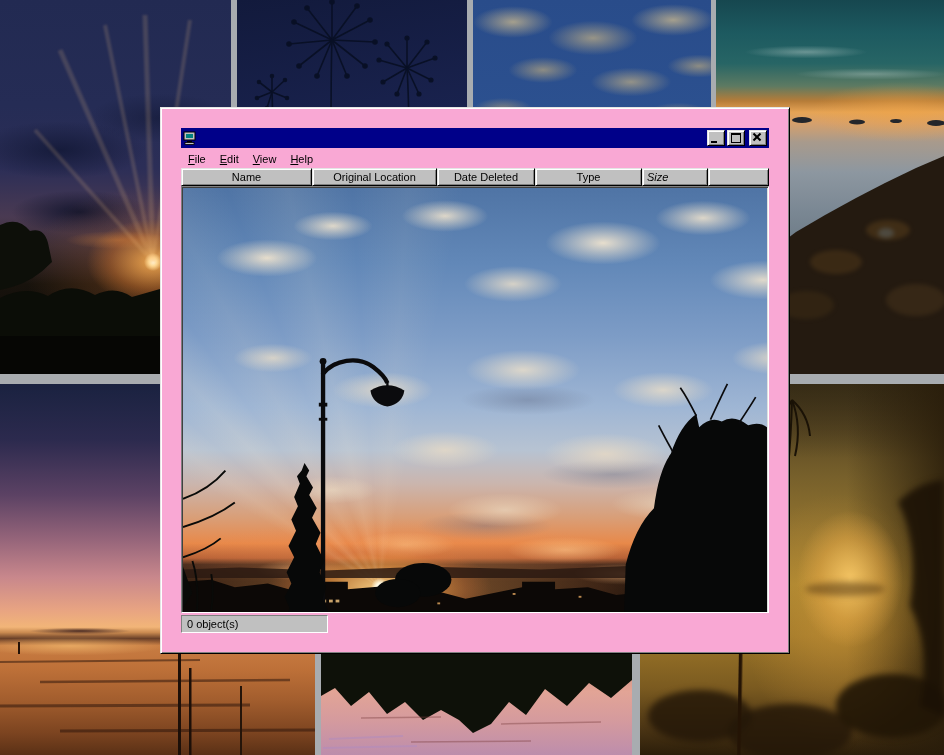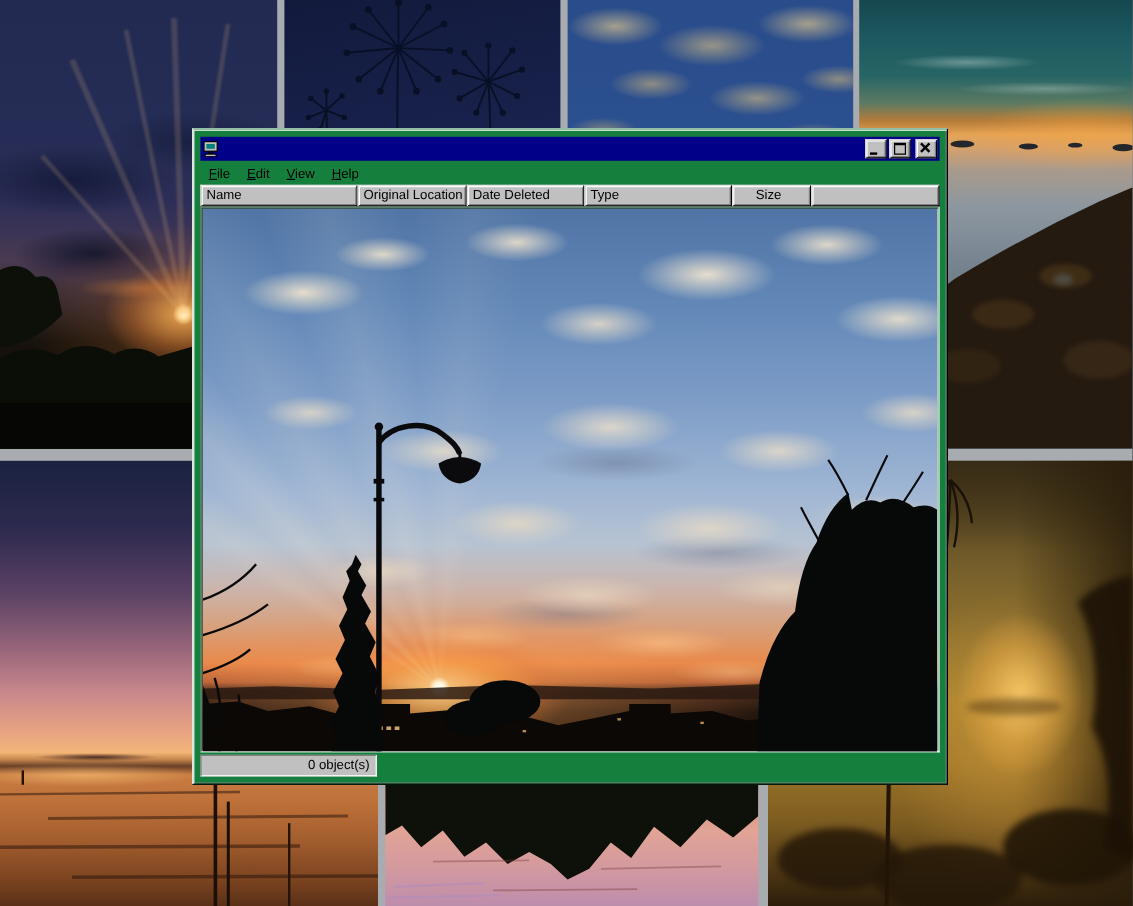--- a/index.html
+++ b/index.html
@@ -50,43 +50,43 @@
       linear-gradient(180deg,#0a0d07 0%,#10140b 52%,#1c1f12 64%,#d08f7c 75%,#e2a496 83%,#d49a9e 91%,#bd8dac 100%);}
   .t-golden{left:640px;top:384px;width:304px;height:371px;
     background:
       radial-gradient(ellipse 70px 90px at 210px 195px,rgba(250,202,104,.9),rgba(230,170,72,.5) 45%,rgba(230,170,72,0) 76%),
       radial-gradient(ellipse 125px 165px at 198px 235px,rgba(218,158,62,.45),rgba(218,158,62,0) 76%),
       linear-gradient(270deg,rgba(40,28,10,.85),rgba(40,28,10,0) 32%),
       linear-gradient(180deg,rgba(48,38,18,.75),rgba(48,38,18,0) 20%),
       linear-gradient(180deg,#4a3c20 0%,#5c4a24 12%,#77602b 25%,#93742f 40%,#a8842f 54%,#9c7628 68%,#7a5a20 82%,#4a3414 93%,#2c1e0a 100%);}
   
   .window{position:absolute;left:160px;top:107px;width:630px;height:547px;box-sizing:border-box;
-    background:#15803d;border:1px solid;border-color:#e4e4e4 #000 #000 #e4e4e4;
+    background:#f9a8d4;border:1px solid;border-color:#e4e4e4 #000 #000 #e4e4e4;
     box-shadow:inset 1px 1px 0 #fff,inset -1px -1px 0 #808080;
-    padding:6px;display:flex;flex-direction:column;}
+    padding:20px;display:flex;flex-direction:column;}
   .titlebar{height:20px;background:#000089;display:flex;align-items:center;padding:0 2px;flex:0 0 auto;}
   .title-icon{width:15px;height:14px;margin-right:3px;flex:0 0 auto;}
   .title-text{color:#fff;font-size:11px;font-weight:bold;flex:1 1 auto;}
   .caption-btns{display:flex;gap:2px;}
   .cbtn{width:16px;height:14px;background:#c0c0c0;border:1px solid;border-color:#e4e4e4 #000 #000 #e4e4e4;
     box-shadow:inset 1px 1px 0 #fff,inset -1px -1px 0 #808080;position:relative;}
   .cbtn.close{margin-left:2px;}
   .g-min::after{content:"";position:absolute;left:3px;bottom:2px;width:6px;height:2px;background:#000;}
   .g-max::after{content:"";position:absolute;left:3px;top:2px;width:8px;height:7px;
     border:1px solid #000;border-top-width:2px;}
   .g-x::before,.g-x::after{content:"";position:absolute;left:2px;top:5px;width:10px;height:2px;background:#000;}
   .g-x::before{transform:rotate(45deg);} .g-x::after{transform:rotate(-45deg);}
   .menubar{height:19px;display:flex;align-items:center;font-size:11px;color:#000;padding-top:1px;flex:0 0 auto;}
   .menu-item{padding:2px 7px;}
   .mk{text-decoration:underline;}
   .headerrow{height:18px;display:flex;flex:0 0 auto;}
   .hcell{box-sizing:border-box;height:18px;background:#c0c0c0;font-size:11px;line-height:16px;color:#000;
     padding:0 4px;border:1px solid;border-color:#e4e4e4 #000 #000 #e4e4e4;
-    box-shadow:inset 1px 1px 0 #fff,inset -1px -1px 0 #808080;overflow:hidden;white-space:nowrap;}
-  .hc-size{text-align:center;padding-right:9px;}
+    box-shadow:inset 1px 1px 0 #fff,inset -1px -1px 0 #808080;overflow:hidden;white-space:nowrap;text-align:center;}
+  .hc-size{text-align:left;padding-right:9px;font-style:italic;}
   .listarea{flex:1 1 auto;border:1px solid;border-color:#808080 #fff #fff #808080;
     box-shadow:inset 1px 1px 0 #404040,inset -1px -1px 0 #dfdfdf;position:relative;overflow:hidden;}
   .photo{position:absolute;inset:1px;
     background:
       conic-gradient(from 300deg at 197px 400px,rgba(255,236,206,0) 0deg,rgba(255,236,206,.10) 5deg,rgba(255,236,206,0) 11deg,rgba(255,242,216,.12) 17deg,rgba(255,236,206,0) 24deg,rgba(255,236,206,.08) 31deg,rgba(255,236,206,0) 39deg,rgba(255,242,216,.10) 47deg,rgba(255,236,206,0) 56deg,rgba(255,236,206,.07) 64deg,rgba(255,236,206,0) 72deg),
       radial-gradient(circle 9px at 197px 399px,#fff,rgba(255,250,228,.92) 45%,rgba(255,244,210,0) 100%),
       radial-gradient(ellipse 130px 58px at 197px 401px,rgba(255,214,138,.9),rgba(250,160,70,.55) 40%,rgba(230,122,58,.25) 66%,rgba(230,122,58,0) 86%),
       radial-gradient(ellipse 340px 85px at 215px 404px,rgba(248,168,90,.5),rgba(240,140,80,.2) 60%,rgba(240,140,80,0) 86%),
       radial-gradient(ellipse 70px 26px at 84px 70px,rgba(244,230,206,.9),rgba(244,230,206,0) 72%),
       radial-gradient(ellipse 55px 20px at 150px 38px,rgba(244,230,206,.85),rgba(244,230,206,0) 72%),
@@ -112,21 +112,21 @@
       radial-gradient(ellipse 70px 18px at 222px 357px,rgba(248,198,140,.7),rgba(248,198,140,0) 72%),
       radial-gradient(ellipse 80px 18px at 382px 362px,rgba(250,196,136,.7),rgba(250,196,136,0) 72%),
       radial-gradient(ellipse 70px 16px at 522px 356px,rgba(246,192,134,.65),rgba(246,192,134,0) 72%),
       radial-gradient(ellipse 65px 15px at 120px 382px,rgba(248,190,130,.6),rgba(248,190,130,0) 72%),
       radial-gradient(ellipse 72px 15px at 442px 386px,rgba(244,186,128,.6),rgba(244,186,128,0) 72%),
       linear-gradient(180deg,#4f74a5 0%,#6288b8 18%,#7d9cc6 35%,#9fb6d4 52%,#b7c3d2 62%,#cbb5ad 70%,#d99e77 78%,#e8894a 84%,#b35f35 87.5%,#3a2318 89%,#140d08 93%,#060403 100%);}
   .photo svg{position:absolute;inset:0;}
   .statusbar{height:18px;margin-top:2px;display:flex;flex:0 0 auto;font-size:11px;color:#000;}
   .spanel{box-sizing:border-box;height:18px;line-height:16px;padding:0 5px;background:#c0c0c0;
     border:1px solid;border-color:#808080 #fff #fff #808080;white-space:nowrap;overflow:hidden;}
-  .sp1{width:147px;margin-right:3px;flex:0 0 auto;text-align:right;}
+  .sp1{width:147px;margin-right:3px;flex:0 0 auto;}
   .sp2{flex:1 1 auto;position:relative;}
   .grip{position:absolute;right:1px;bottom:1px;width:12px;height:12px;
     background:repeating-linear-gradient(135deg,#fff 0 1px,#868686 1px 2px,rgba(0,0,0,0) 2px 4px);
     clip-path:polygon(100% 0,100% 100%,0 100%);}
 </style>
 </head>
 <body>
 
 <div class="desktop">
 
@@ -302,23 +302,23 @@
 
   <div class="menubar">
     <span class="menu-item"><span class="mk">F</span><span>ile</span></span>
     <span class="menu-item"><span class="mk">E</span><span>dit</span></span>
     <span class="menu-item"><span class="mk">V</span><span>iew</span></span>
     <span class="menu-item"><span class="mk">H</span><span>elp</span></span>
   </div>
 
   <div class="headerrow">
     <div class="hcell" style="width:131px">Name</div>
-    <div class="hcell" style="width:91px">Original Location</div>
+    <div class="hcell" style="width:125px">Original Location</div>
     <div class="hcell" style="width:98px">Date Deleted</div>
-    <div class="hcell" style="width:123px">Type</div>
+    <div class="hcell" style="width:107px">Type</div>
     <div class="hcell hc-size" style="width:66px">Size</div>
     <div class="hcell" style="flex:1 1 auto"></div>
   </div>
 
   <div class="listarea">
     <div class="photo">
       <svg viewBox="0 0 620 460" preserveAspectRatio="none">
 
         <path d="M0 405 L60 403 L150 406 L260 402 L380 405 L480 401 L560 404 L620 402 L620 414 L0 414 Z" fill="#2b1a12" opacity="0.85"></path>
 

